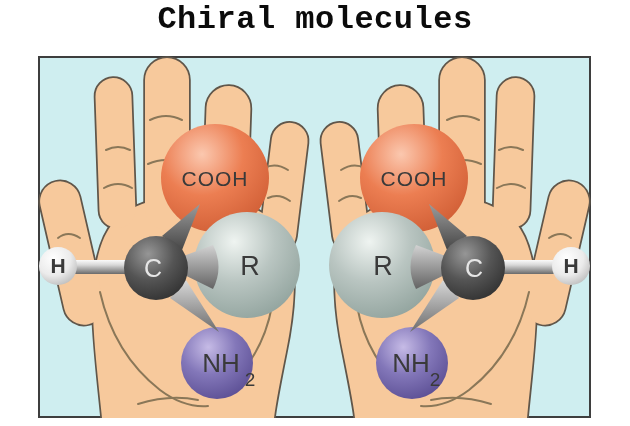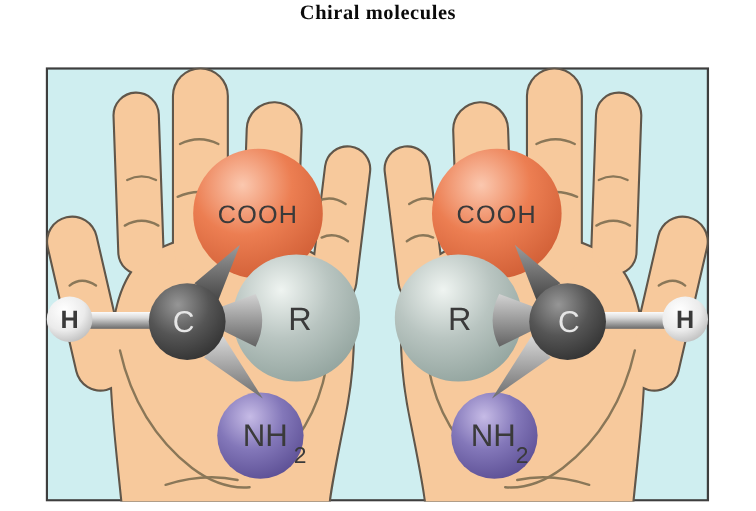--- a/index.html
+++ b/index.html
@@ -1,19 +1,19 @@
 <!DOCTYPE html>
 <html><head>
 <meta charset="utf-8">
 <style>
   html,body{margin:0;padding:0;background:#ffffff;}
   body{width:630px;height:426px;position:relative;overflow:hidden;}
   .title{
     position:absolute;top:1px;left:0;width:630px;text-align:center;
-    font-family:Liberation Serif, serif;font-weight:bold;font-size:17px;
+    font-family:Liberation Mono, monospace;font-weight:bold;font-size:32px;
     color:#0b0b0b;letter-spacing:.5px;
   }
   svg.figure{position:absolute;left:38px;top:56px;}
   .lbl{font-family:"Liberation Sans",sans-serif;fill:#3a3a3a;text-anchor:middle;}
   .lbl-light{fill:#e6e6e6;}
 </style>
 </head>
 <body>
 
 <div class="title">Chiral molecules</div>

